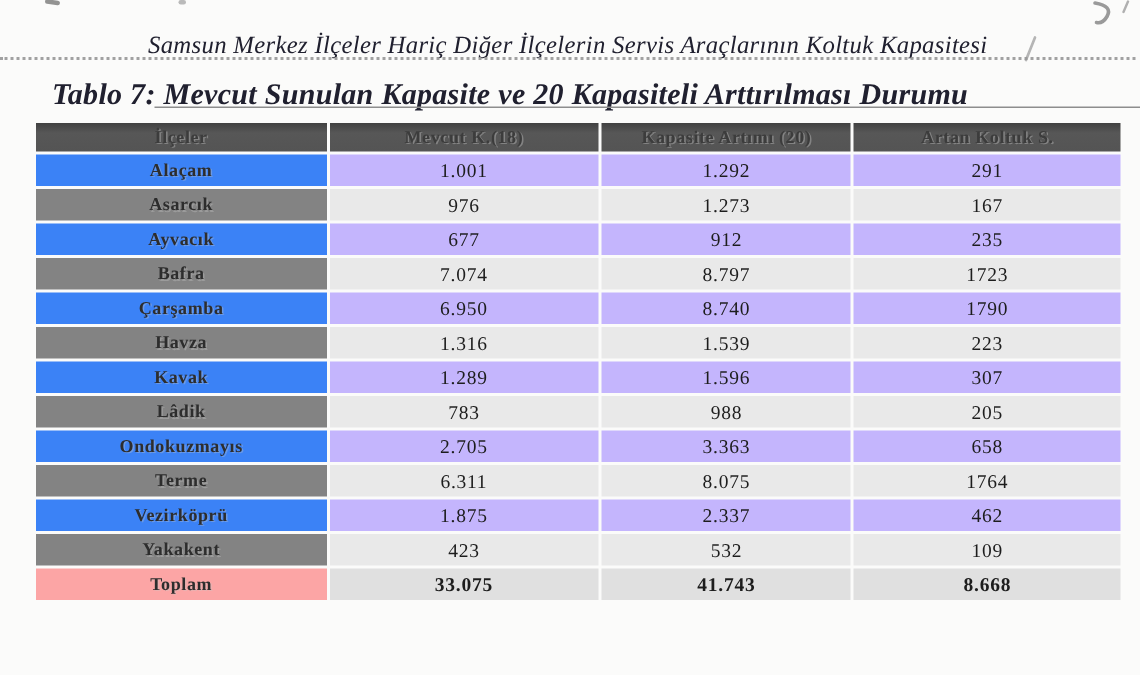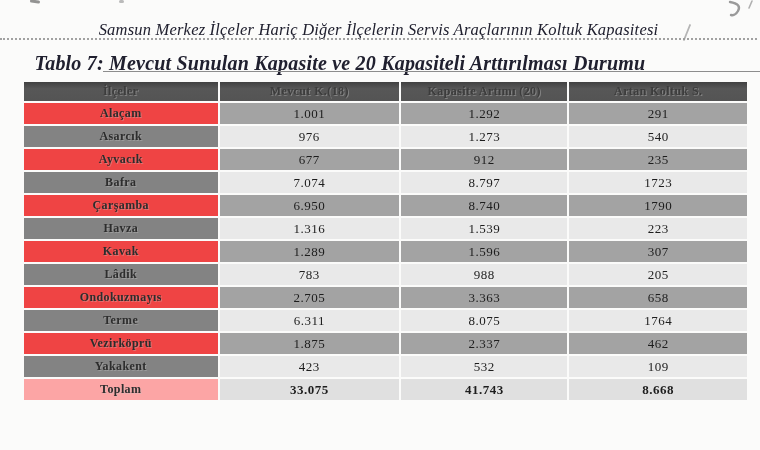--- a/index.html
+++ b/index.html
@@ -49,28 +49,28 @@
     overflow:hidden;white-space:nowrap;
   }
   thead th{
     height:19px;
     background:linear-gradient(#414141,#575757 35%,#545454);
     color:#3c3c3c;font-weight:bold;font-size:12px;letter-spacing:.4px;
     text-shadow:1px 1px 0 rgba(170,170,170,.55);
   }
   td.label{
     height:21px;
-    background:#ef4444;
+    background:#3b82f6;
     color:#2d2d2d;font-weight:bold;font-size:12px;letter-spacing:.4px;
     text-shadow:1px 1px 0 rgba(200,200,200,.35);
   }
   tr:nth-child(even) td.label{background:#838383;}
   td.val{
     height:21px;font-size:13px;color:#1d1d1d;letter-spacing:.5px;
-    background:#a3a3a3;
+    background:#c4b5fd;
   }
   tr:nth-child(even) td.val{background:#e9e9e9;}
   tr.total td.label{background:#fca5a5;}
   tr.total td.val{background:#e0e0e0;font-weight:bold;text-align:center;}
 </style>
 </head>
 <body>
 
 <div class="page">
 
@@ -106,21 +106,21 @@
       <tr>
         <td class="label">Alaçam</td>
         <td class="val">1.001</td>
         <td class="val">1.292</td>
         <td class="val">291</td>
       </tr>
       <tr>
         <td class="label">Asarcık</td>
         <td class="val">976</td>
         <td class="val">1.273</td>
-        <td class="val">540</td>
+        <td class="val">167</td>
       </tr>
       <tr>
         <td class="label">Ayvacık</td>
         <td class="val">677</td>
         <td class="val">912</td>
         <td class="val">235</td>
       </tr>
       <tr>
         <td class="label">Bafra</td>
         <td class="val">7.074</td>

